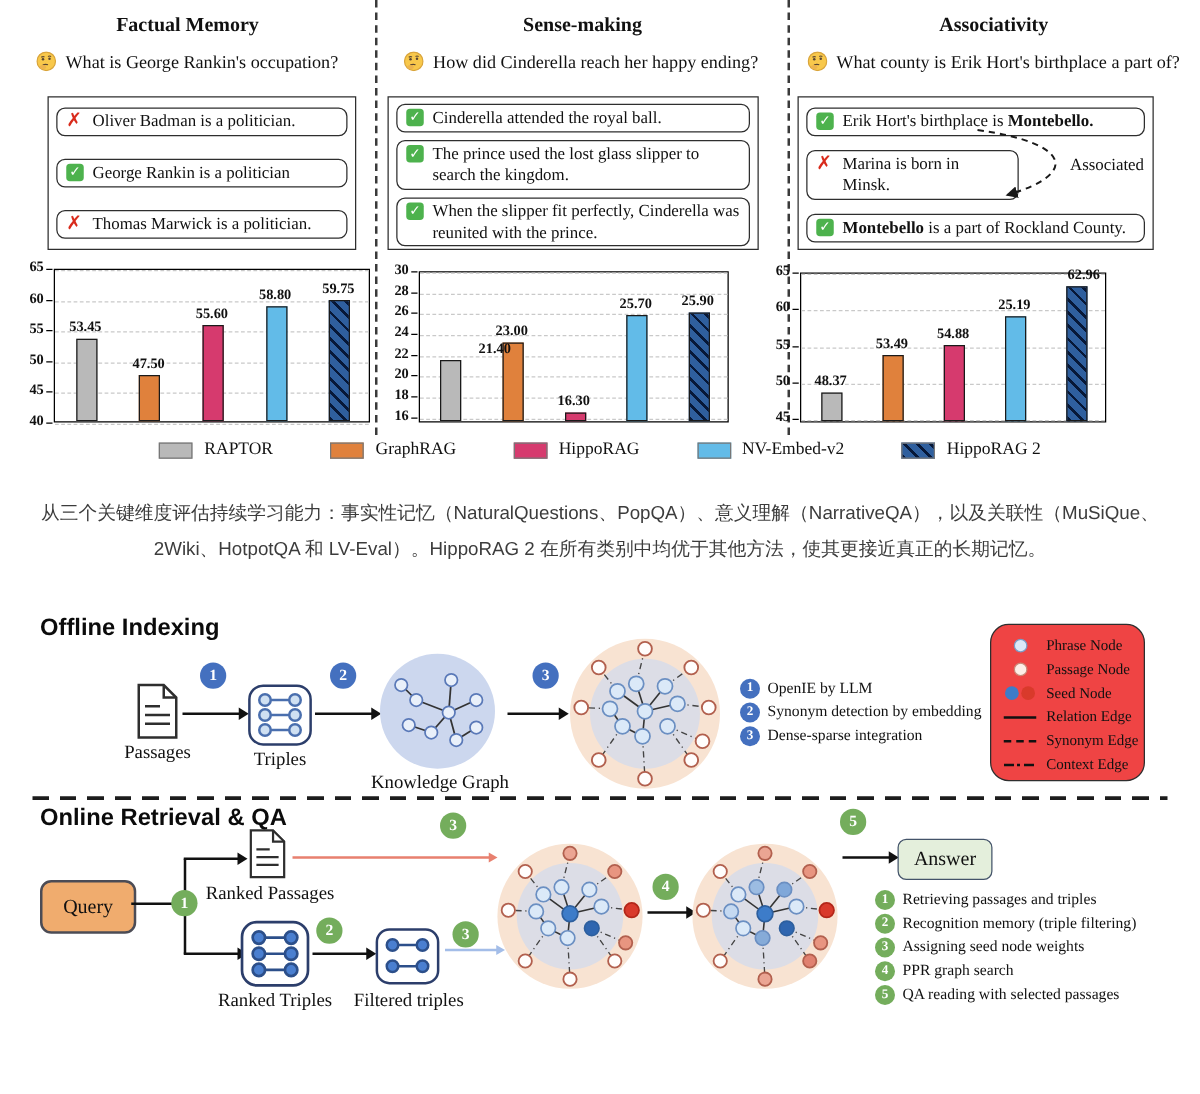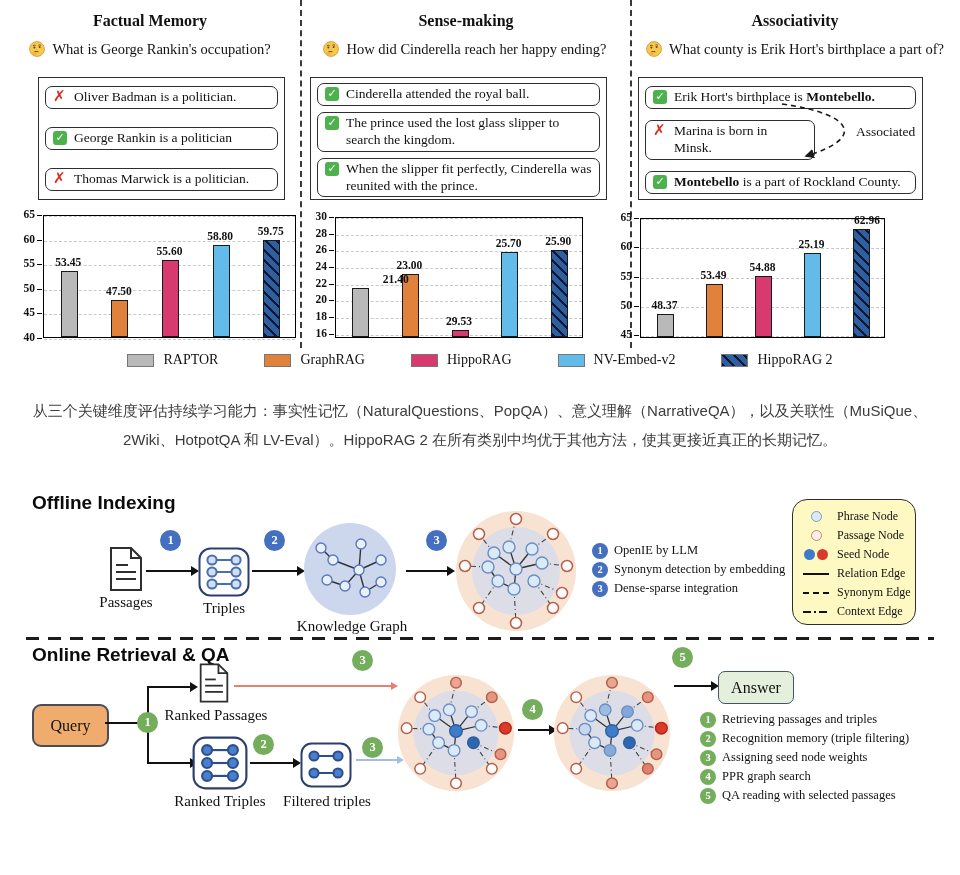--- a/index.html
+++ b/index.html
@@ -59,21 +59,21 @@
   .hline-red{position:absolute;height:2.4px;background:#e8806f;}
   .hline-red::after{content:"";position:absolute;right:-6px;top:-3.5px;border-left:7px solid #e8806f;
                  border-top:4.5px solid transparent;border-bottom:4.5px solid transparent;}
   .hline-blue{position:absolute;height:2.4px;background:#a3bde8;}
   .hline-blue::after{content:"";position:absolute;right:-6px;top:-3.5px;border-left:7px solid #a3bde8;
                  border-top:4.5px solid transparent;border-bottom:4.5px solid transparent;}
   .vline{position:absolute;width:2px;background:#111;}
   #dg-divider{position:absolute;left:26px;top:151px;width:908px;height:3px;
               background:repeating-linear-gradient(90deg,#1c1c1c 0 13px,transparent 13px 22px);}
   #dg-legendbox{position:absolute;left:792px;top:13px;width:124px;height:126px;border:1.6px solid #2e2e2e;
-                border-radius:15px;box-sizing:border-box;padding:7px 0 0 10px;background:#fef9c3;}
+                border-radius:15px;box-sizing:border-box;padding:7px 0 0 10px;background:#ef4444;}
   .lg-row{display:flex;align-items:center;gap:8px;height:19px;font-size:12px;}
   .lg-circ{width:11px;height:11px;border-radius:50%;box-sizing:border-box;}
   .lg-line{width:26px;}
   .steps{position:absolute;}
   .step-row{display:flex;align-items:center;gap:6px;height:19px;font-size:12.5px;white-space:nowrap;}
   .step-badge{flex:0 0 auto;width:16px;height:16px;border-radius:50%;color:#fff;display:flex;
               align-items:center;justify-content:center;font-size:10.5px;font-weight:bold;}
   #query-box{position:absolute;left:32px;top:218px;width:73px;height:39px;background:#f0ac6e;
              border:2px solid #4c4c55;border-radius:9px;display:flex;align-items:center;justify-content:center;font-size:16px;}
   #answer-box{position:absolute;left:718px;top:185px;width:74px;height:31px;background:#e4efdc;
@@ -245,21 +245,21 @@
         <div class="ytickmark" style="left: -6px; top: 50.069px;"></div>
         <div class="ytick" style="left: -38px; top: 43.069px;">24</div>
         <div class="ytickmark" style="left: -6px; top: 33.3793px;"></div>
         <div class="ytick" style="left: -38px; top: 26.3793px;">26</div>
         <div class="ytickmark" style="left: -6px; top: 16.6897px;"></div>
         <div class="ytick" style="left: -38px; top: 9.68966px;">28</div>
         <div class="ytickmark" style="left: -6px; top: 0px;"></div>
         <div class="ytick" style="left: -38px; top: -7px;">30</div>
         <div class="bar-label" style="left: 1.8px; top: 55.7655px; margin-left: 36px;">21.40</div>
         <div class="bar-label" style="left: 51.4px; top: 42.4138px;">23.00</div>
-        <div class="bar-label" style="left: 101px; top: 98.3241px;">29.53</div>
+        <div class="bar-label" style="left: 101px; top: 98.3241px;">16.30</div>
         <div class="bar-label" style="left: 150.6px; top: 19.8828px;">25.70</div>
         <div class="bar-label" style="left: 200.2px; top: 18.2138px;">25.90</div>
       </div>
     <div class="chart" style="left:640px;top:218px;width:245px;height:120px;">
         <div class="plot" style="left: 0px; top: 0px; width: 245px; height: 120px;">
           <div class="gridline" style="top: 117.073px;"></div>
           <div class="gridline" style="top: 87.8049px;"></div>
           <div class="gridline" style="top: 58.5366px;"></div>
           <div class="gridline" style="top: 29.2683px;"></div>
           <div class="gridline" style="top: 0px;"></div>

